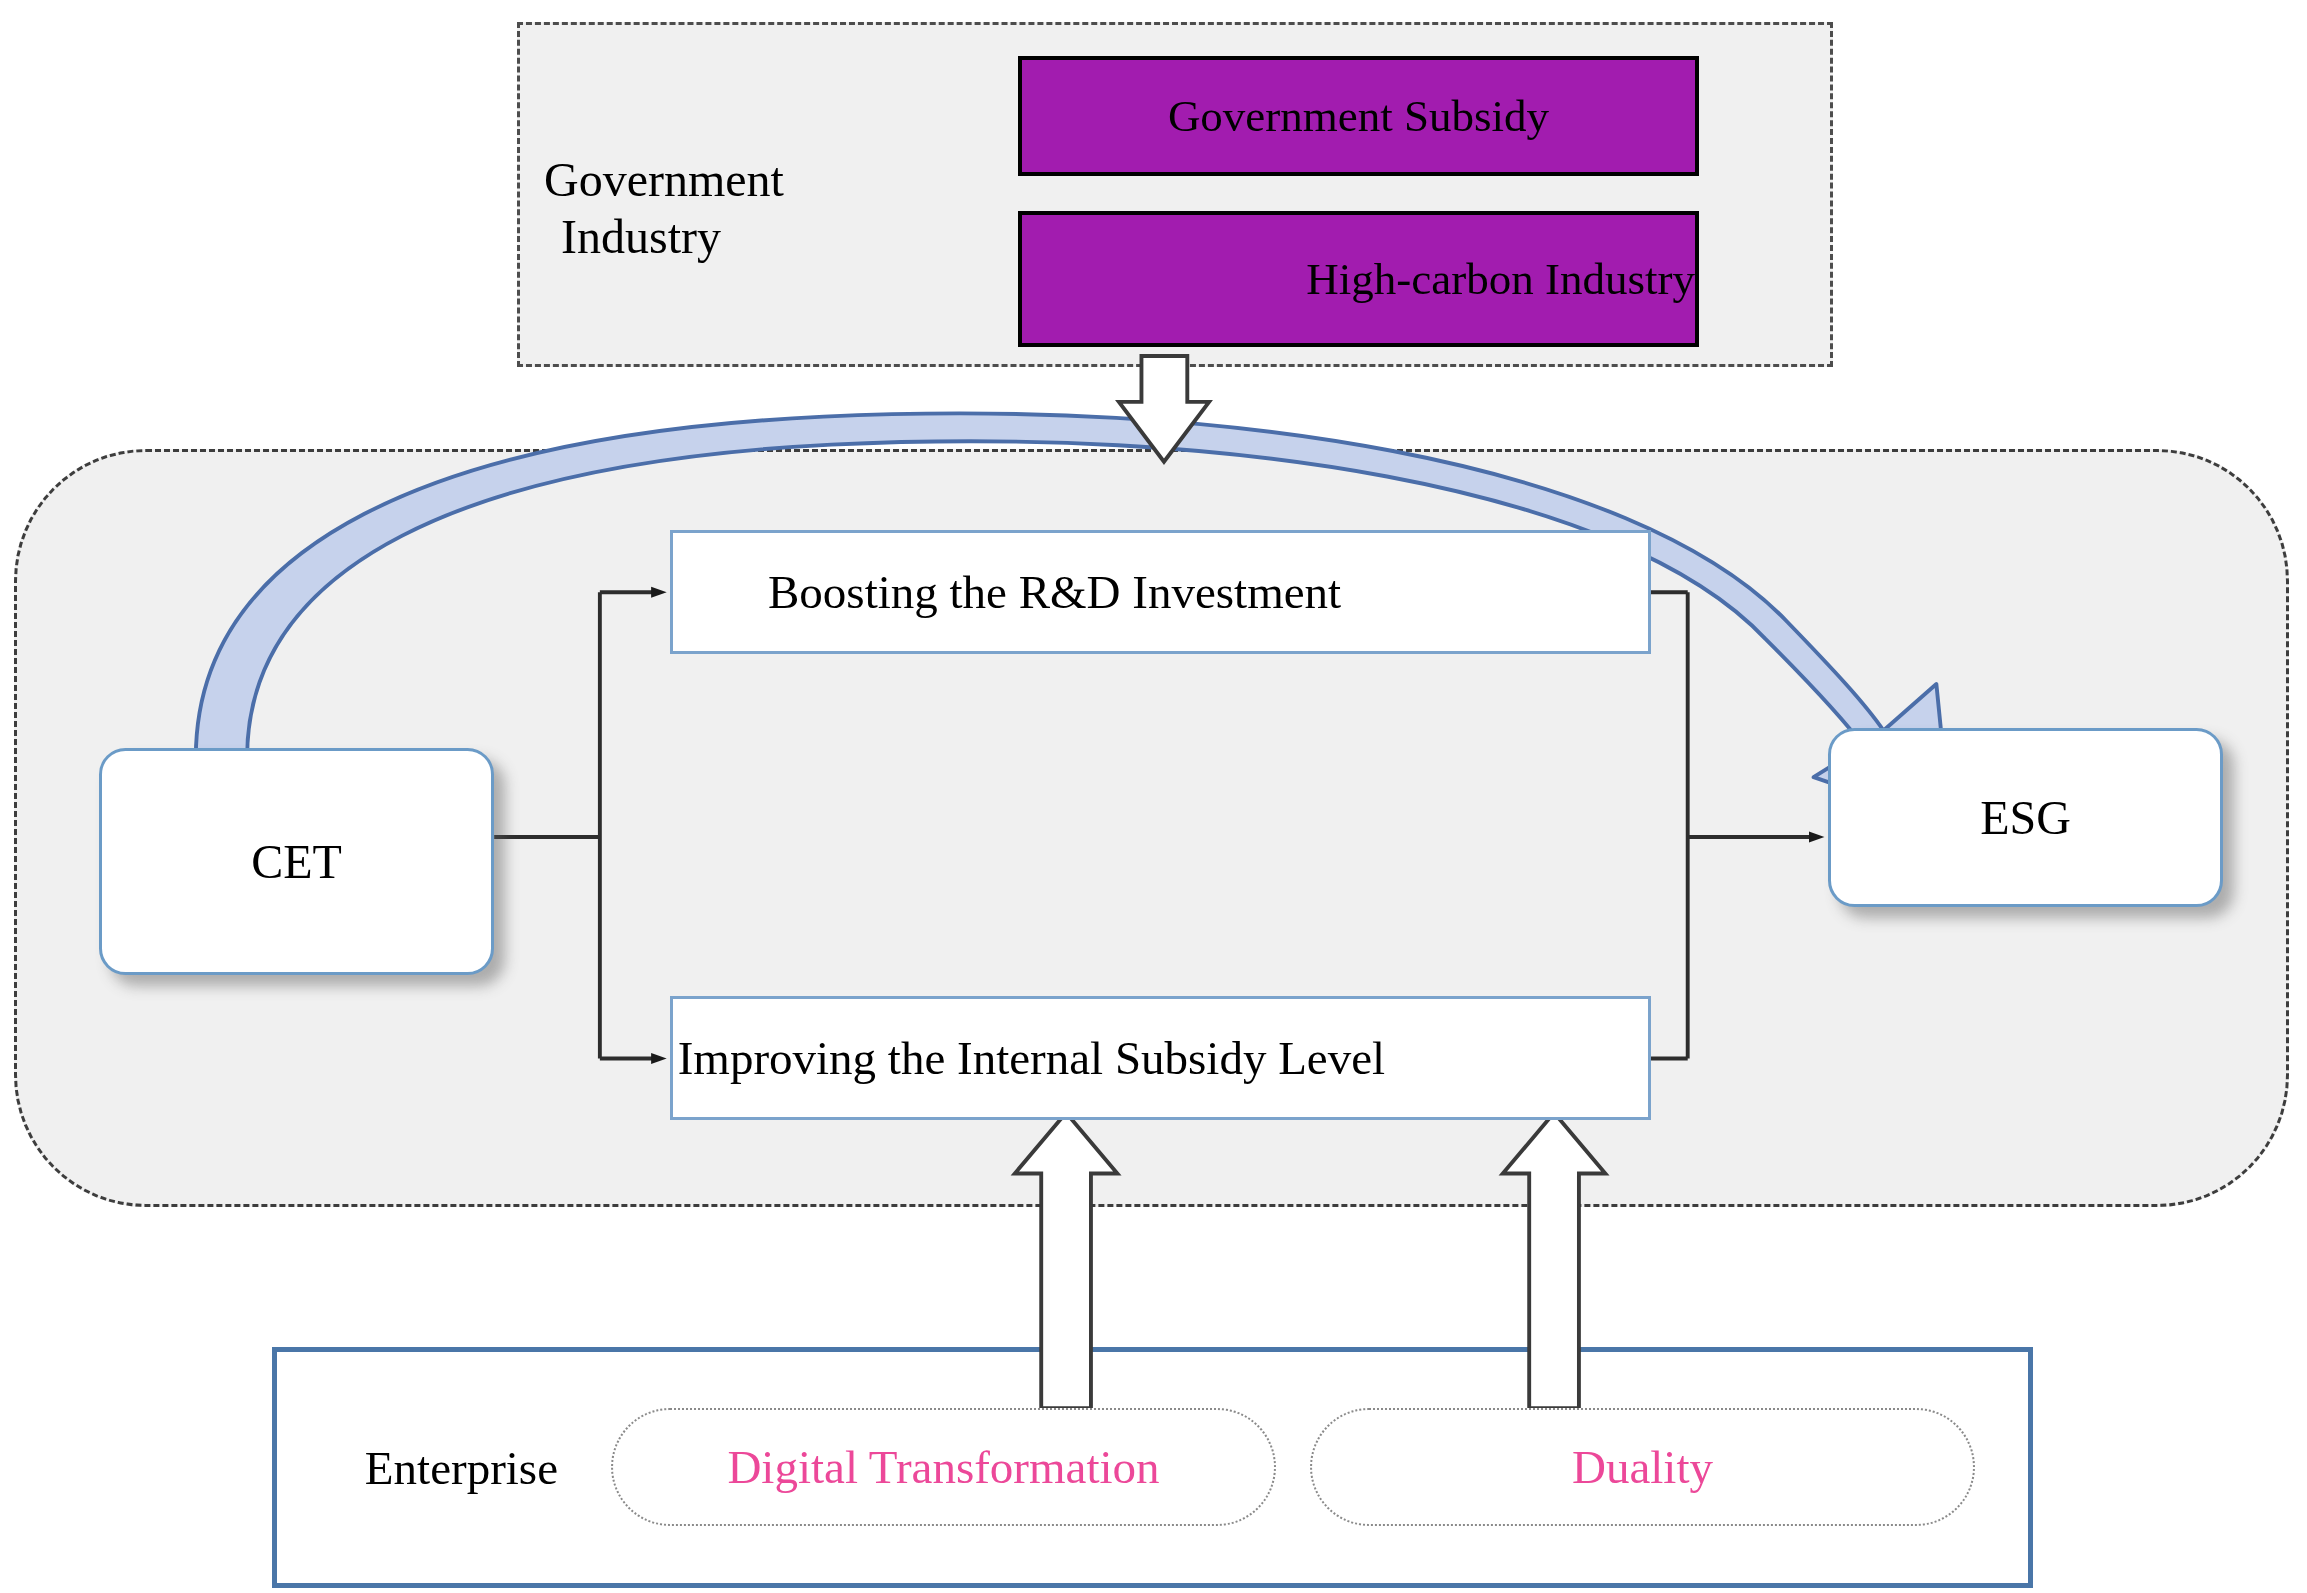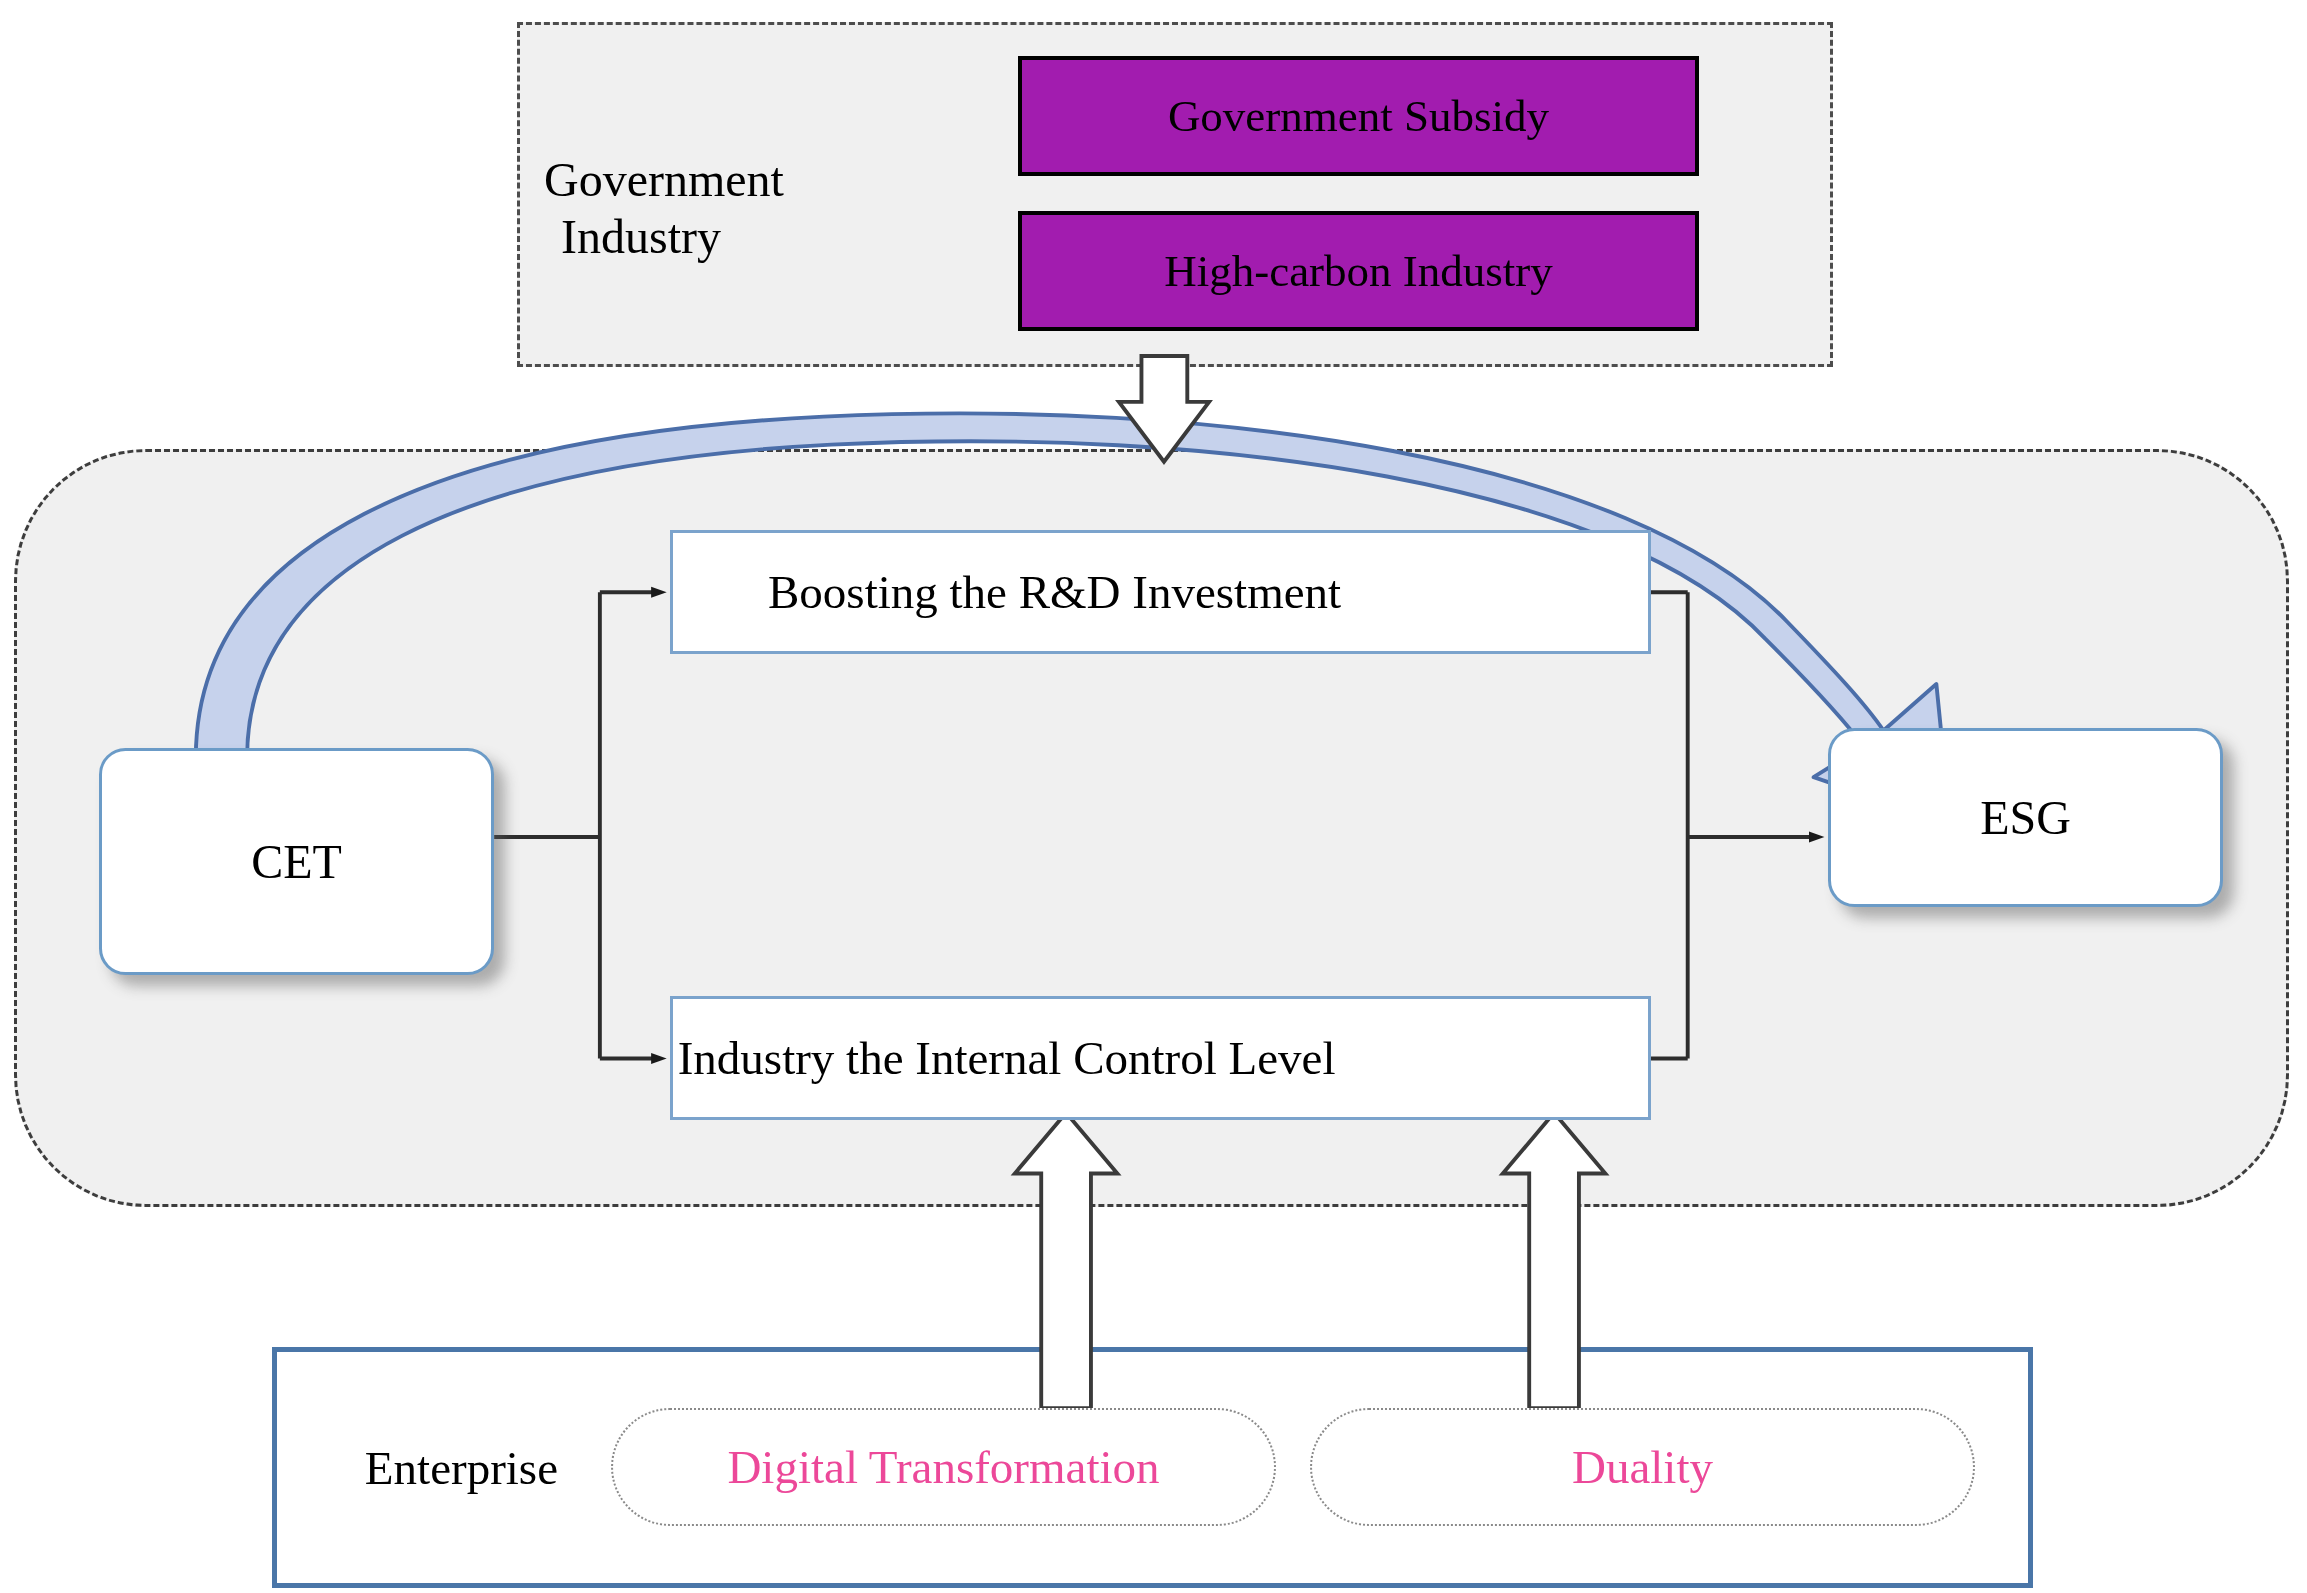--- a/index.html
+++ b/index.html
@@ -25,21 +25,21 @@
   }
   .gov-label span{display:block;}
   .gov-label .l2{padding-left:17px;}
 
   .blue-box{
     position:absolute;background:#a21caf;border:4.7px solid #000;
     box-sizing:border-box;display:flex;align-items:center;justify-content:center;
     font-size:45px;color:#000;z-index:6;
   }
   #box-subsidy{left:1018px;top:56px;width:681px;height:120px;}
-  #box-highcarbon{left:1018px;top:211px;width:681px;height:120px;}
+  #box-highcarbon{left:1018px;top:211px;width:681px;height:136px;justify-content:flex-end;}
 
   
   .mid-panel{
     position:absolute;left:14px;top:449px;width:2275px;height:758px;
     background:#f0f0f0;border:3.9px dashed #3d3d3d;border-radius:132px;
     box-sizing:border-box;z-index:2;
   }
 
   
   .node-round{
@@ -181,21 +181,21 @@
 
   <div class="node-round" id="node-esg">
     <span>ESG</span>
   </div>
 
   <div class="node-rect" id="node-rd">
     <span>Boosting the R&amp;D Investment</span>
   </div>
 
   <div class="node-rect" id="node-ic">
-    <span>Industry the Internal Control Level</span>
+    <span>Improving the Internal Subsidy Level</span>
   </div>
 
   <div class="ent-label l-fg">Enterprise</div>
 
   <div class="pill" id="pill-digital">
     <span>Digital Transformation</span>
   </div>
 
   <div class="pill" id="pill-duality">
     <span>Duality</span>

